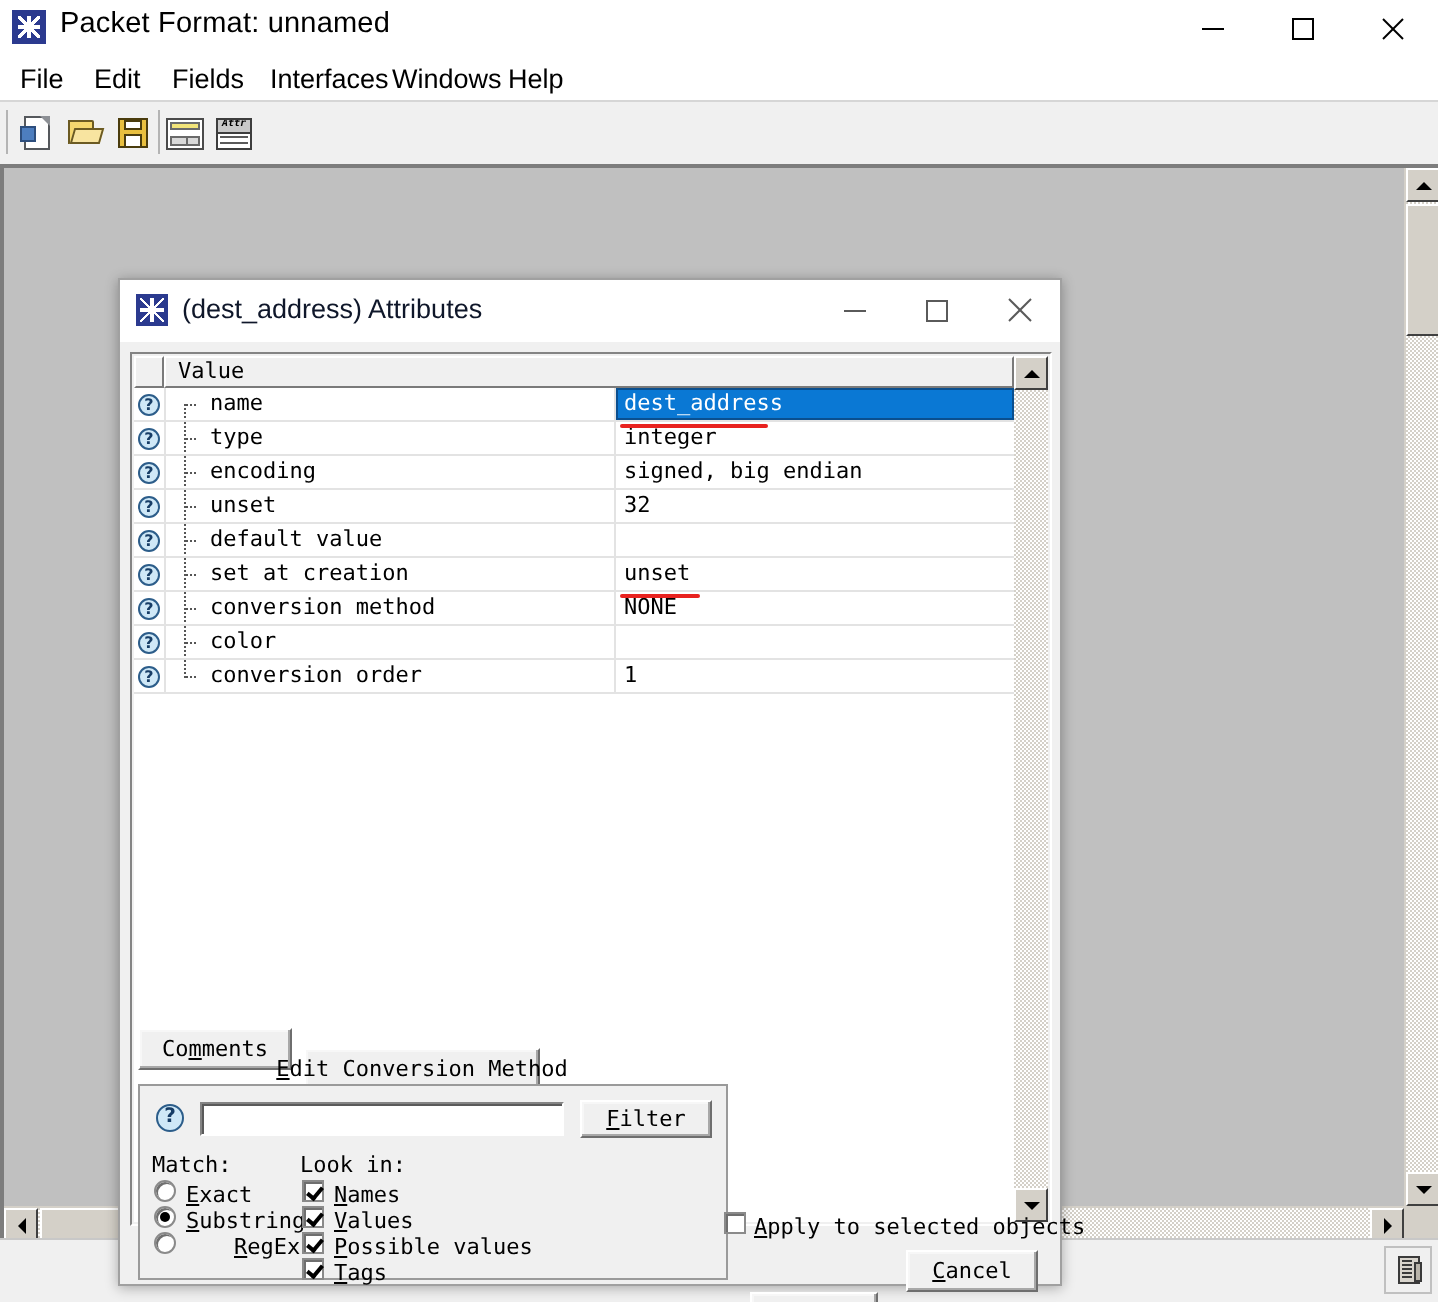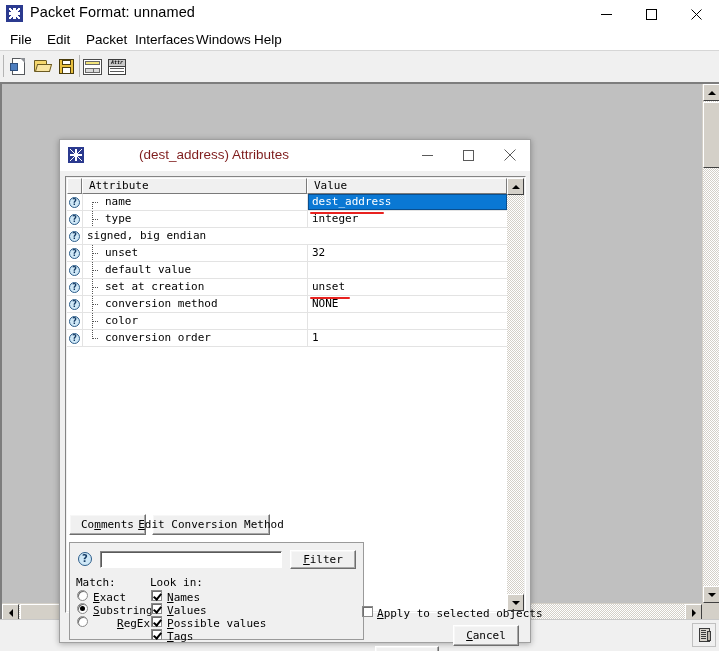--- a/index.html
+++ b/index.html
@@ -358,23 +358,22 @@
     width: 12px; height: 12px;
     background:
       radial-gradient(circle at 50% 50%, #ffffff 0 16%, rgba(255,255,255,0) 28%),
       linear-gradient(0deg, rgba(255,255,255,0) 42%, #ffffff 42%, #ffffff 58%, rgba(255,255,255,0) 58%),
       linear-gradient(90deg, rgba(255,255,255,0) 42%, #ffffff 42%, #ffffff 58%, rgba(255,255,255,0) 58%),
       linear-gradient(45deg, rgba(255,255,255,0) 46%, #ffffff 46%, #ffffff 54%, rgba(255,255,255,0) 54%),
       linear-gradient(-45deg, rgba(255,255,255,0) 46%, #ffffff 46%, #ffffff 54%, rgba(255,255,255,0) 54%);
   }
   .dlg-title-text {
     position: absolute; left: 31px; top: 7px;
-    font-size: 13.5px; color: #7f1d1d;
+    font-size: 13.5px; color: #0f172a;
     white-space: nowrap;
-    margin-left: 48px;
   }
   .dlg-btn {
     position: absolute; top: 0;
     width: 41px; height: 30px;
     display: flex; align-items: center; justify-content: center;
     cursor: default;
   }
   .dlg-min { right: 82px; }
   .dlg-max { right: 41px; }
   .dlg-close { right: 0px; }
@@ -628,21 +627,21 @@
       <svg width="11" height="11" viewBox="0 0 11 11">
           <line x1="0.5" y1="0.5" x2="10.5" y2="10.5" stroke="#000" stroke-width="1"></line>
           <line x1="10.5" y1="0.5" x2="0.5" y2="10.5" stroke="#000" stroke-width="1"></line>
         </svg>
     </div>
   </div>
 
   <div class="menubar">
     <div class="menu-item" style="left:6px;">File</div>
     <div class="menu-item" style="left:43px;">Edit</div>
-    <div class="menu-item" style="left:82px;">Packet</div>
+    <div class="menu-item" style="left:82px;">Fields</div>
     <div class="menu-item" style="left:131px;">Interfaces</div>
     <div class="menu-item" style="left:192px;">Windows</div>
     <div class="menu-item" style="left:250px;">Help</div>
   </div>
 
   <div class="toolbar">
     <div class="tb-sep" style="left:3px;"></div>
     <div class="tb-btn" style="left:8px;">
       <span class="ic-new"></span>
     </div>
@@ -732,21 +731,20 @@
             <line x1="0.5" y1="0.5" x2="11.5" y2="11.5" stroke="#5a5a5a" stroke-width="1"></line>
             <line x1="11.5" y1="0.5" x2="0.5" y2="11.5" stroke="#5a5a5a" stroke-width="1"></line>
           </svg>
       </div>
     </div>
 
     <div class="attr-panel">
 
       <div class="attr-head">
         <div class="hcell hcell-gutter"></div>
-        <div class="hcell hcell-attr">Attribute</div>
         <div class="hcell hcell-val">Value</div>
       </div>
 
       <div class="attr-body">
 
         <div class="arow selected">
           <div class="acell-gutter">
             <span class="qicon">?</span>
           </div>
           <div class="acell-name">name</div>
@@ -758,20 +756,21 @@
             <span class="qicon">?</span>
           </div>
           <div class="acell-name">type</div>
           <div class="acell-val">integer</div>
         </div>
 
         <div class="arow">
           <div class="acell-gutter">
             <span class="qicon">?</span>
           </div>
+          <div class="acell-name">encoding</div>
           <div class="acell-val">signed, big endian</div>
         </div>
 
         <div class="arow">
           <div class="acell-gutter">
             <span class="qicon">?</span>
           </div>
           <div class="acell-name">unset</div>
           <div class="acell-val">32</div>
         </div>
@@ -827,21 +826,21 @@
       </div>
     </div>
 
     <div class="ann" style="left: 250px; top: 72px; width: 74px;"></div>
 
     <div class="ann" style="left: 250px; top: 157px; width: 40px;"></div>
 
     <div class="btn" style="left:9px; top:374px; width:77px; height:21px;">
       <span>Co<span class="u">m</span>ments</span>
     </div>
-    <div class="btn" style="left:92px; top:374px; width:118px; height:21px;justify-content:center;">
+    <div class="btn" style="left:92px; top:384px; width:118px; height:21px;justify-content:center;">
       <span><span class="u">E</span>dit Conversion Method</span>
     </div>
 
     <div class="fgroup" style="left:9px; top:402px; width:295px; height:98px;">
       <span class="fq">?</span>
       <input class="finput" type="text" value="" placeholder="" style="">
       <div class="btn" style="left:220px; top:7px; width:66px; height:19px;">
         <span><span class="u">F</span>ilter</span>
       </div>
 

